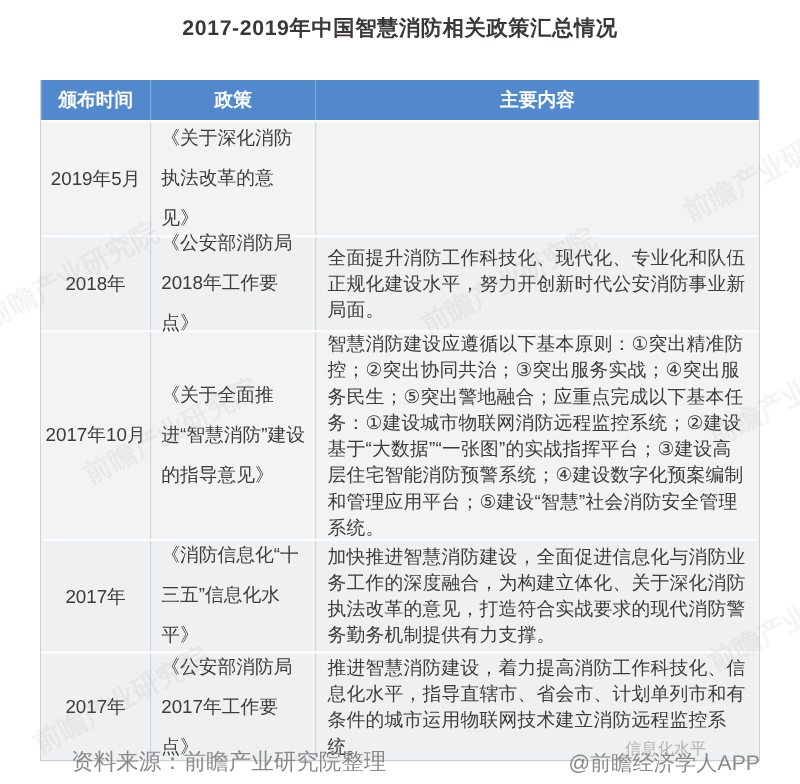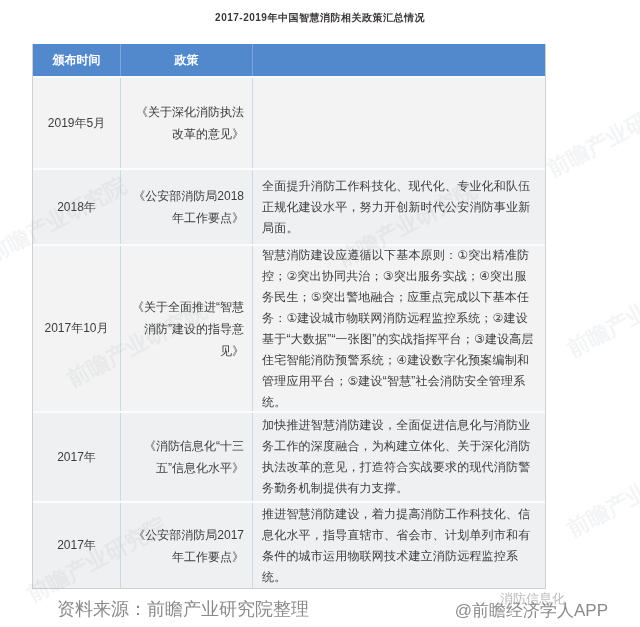--- a/index.html
+++ b/index.html
@@ -13,34 +13,34 @@
     background: #ffffff;
     overflow: hidden;
   }
 
   .chart-title {
     position: absolute;
     top: 11px;
     left: 0;
     width: 100%;
     text-align: center;
-    font-size: 10px;
+    font-size: 17px;
     font-weight: bold;
     color: #3a3736;
     letter-spacing: 0.5px;
   }
 
   .policy-table {
     position: absolute;
-    top: 44px;
+    top: 64px;
     left: 32px;
-    width: 514px;
+    width: 576px;
     border: 1px solid #cfcfcf;
     border-top: none;
-    font-size: 12px;
+    font-size: 15px;
     color: #3c3c3c;
   }
 
   .t-row { display: flex; width: 100%; }
 
   .t-head {
     height: 32px;
     background: #5289cd;
     color: #ffffff;
     font-weight: bold;
@@ -55,22 +55,22 @@
   .t-body-row { background: #f3f3f3; border-top: 2px solid #fbfcfd; }
   .t-body-row.alt { background: #eff0f1; }
   .t-body-row .c1, .t-body-row .c2 { border-right: 1px solid #ccd8e4; }
 
   .cell-date {
     display: flex; align-items: center; justify-content: center;
     text-align: right; padding: 4px 2px;
   }
   .cell-policy {
     display: flex; align-items: center; justify-content: center;
-    text-align: right; padding: 6px 8px;
-    line-height: 22px;
+    text-align: left; padding: 6px 8px;
+    line-height: 32px;
   }
   .cell-content {
     display: flex; align-items: center;
     text-align: left; padding: 6px 9px;
     line-height: 21px;
     letter-spacing: 0.2px;
   }
 
   .r1 { height: 92px; }
   .r2 { height: 76px; }
@@ -125,20 +125,21 @@
 
 <div class="page">
 
   <div class="chart-title">2017-2019年中国智慧消防相关政策汇总情况</div>
 
   <div class="policy-table">
 
     <div class="t-row t-head">
       <div class="cell c1">颁布时间</div>
       <div class="cell c2">政策</div>
+      <div class="cell c3">主要内容</div>
     </div>
 
     <div class="t-row t-body-row r1">
       <div class="cell-date c1">2019年5月</div>
       <div class="cell-policy c2">《关于深化消防执法改革的意见》</div>
     </div>
 
     <div class="t-row t-body-row alt r2">
       <div class="cell-date c1">2018年</div>
       <div class="cell-policy c2">《公安部消防局2018年工作要点》</div>
@@ -167,16 +168,16 @@
 
   <div class="watermark wm1">前瞻产业研究院</div>
   <div class="watermark wm2">前瞻产业研究院</div>
   <div class="watermark wm3">前瞻产业研究院</div>
   <div class="watermark wm4">前瞻产业研究院</div>
   <div class="watermark wm5">前瞻产业研究院</div>
   <div class="watermark wm6">前瞻产业研究院</div>
   <div class="watermark wm7">前瞻产业研究院</div>
 
   <div class="footer-source">资料来源：前瞻产业研究院整理</div>
-  <div class="overlay-watermark">消防信息化</div>
+  <div class="overlay-watermark">信息化水平</div>
   <div class="footer-credit">@前瞻经济学人APP</div>
 
 </div>
 
 </body></html>

